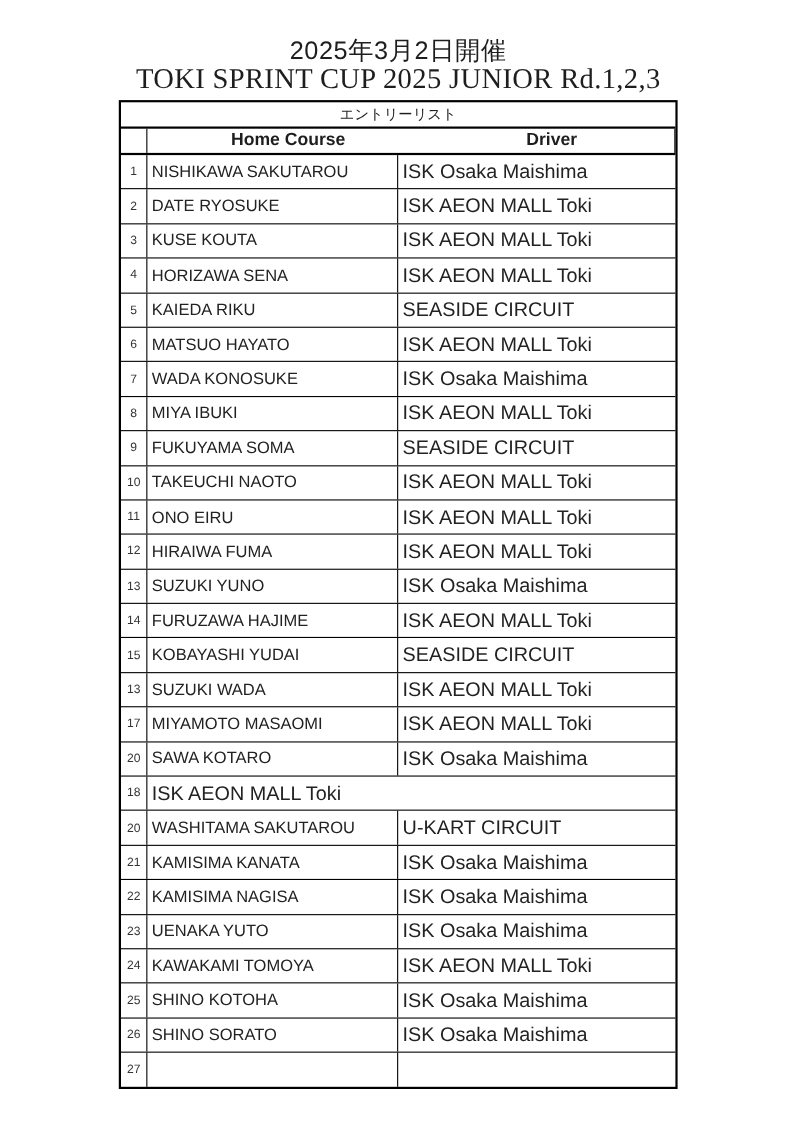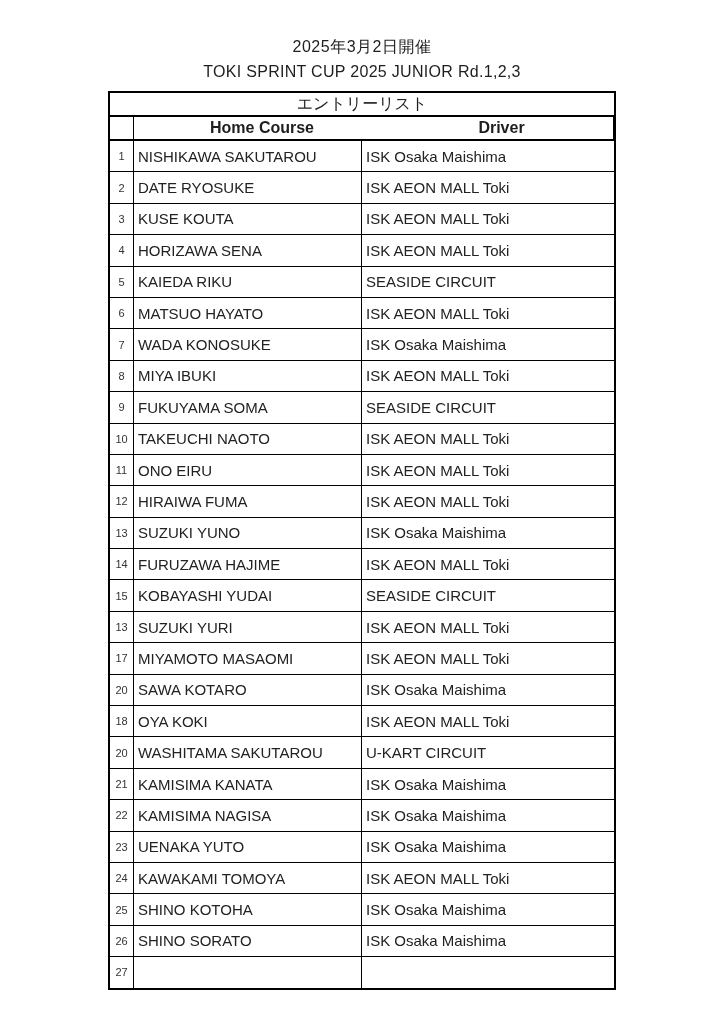--- a/index.html
+++ b/index.html
@@ -15,43 +15,44 @@
     height: 1024px;
     background: #ffffff;
     overflow: hidden;
   }
   .title-block {
     padding-top: 34px;
     text-align: center;
     color: #1e1e1e;
   }
   .title-line1 {
-    font-size: 16px;
+    font-size: 23px;
     line-height: 25px;
     letter-spacing: 0.5px;
   }
   .title-line2 {
-    font-size: 16px;
+    font-size: 26px;
     line-height: 25px;
     letter-spacing: 0.3px;
+    font-family: Liberation Serif, serif;
   }
   .entry-table {
     margin-left: 108px;
     margin-top: 7px;
     width: 508px;
     border: 2px solid #000000;
     background: #ffffff;
   }
   .caption-row {
     height: 24px;
     border-bottom: 2px solid #000000;
     display: flex;
     align-items: center;
     justify-content: center;
-    font-size: 16px;
+    font-size: 13px;
     color: #1e1e1e;
   }
   .header-row {
     display: flex;
     height: 24px;
     border-bottom: 2px solid #000000;
   }
   .header-row .cell {
     font-weight: bold;
     font-size: 16px;
@@ -76,21 +77,21 @@
   .driver-cell {
     width: 228px;
     border-right: 1.5px solid #000000;
     padding-left: 4px;
     font-size: 15px;
     flex: none;
   }
   .course-cell {
     flex: 1;
     padding-left: 4px;
-    font-size: 15px;
+    font-size: 18px;
   }
   .data-row {
     display: flex;
     height: 31.4px;
     border-bottom: 1px solid #000000;
   }
   .data-row:last-child {
     border-bottom: none;
     height: 30.4px;
     text-align: right;
@@ -198,39 +199,38 @@
   </div>
 
   <div class="data-row">
     <div class="cell no-cell">15</div>
     <div class="cell driver-cell">KOBAYASHI YUDAI</div>
     <div class="cell course-cell">SEASIDE CIRCUIT</div>
   </div>
 
   <div class="data-row">
     <div class="cell no-cell">13</div>
-    <div class="cell driver-cell">SUZUKI YURI</div>
+    <div class="cell driver-cell">SUZUKI WADA</div>
     <div class="cell course-cell">ISK AEON MALL Toki</div>
   </div>
 
   <div class="data-row">
     <div class="cell no-cell">17</div>
     <div class="cell driver-cell">MIYAMOTO MASAOMI</div>
     <div class="cell course-cell">ISK AEON MALL Toki</div>
   </div>
 
   <div class="data-row">
     <div class="cell no-cell">20</div>
     <div class="cell driver-cell">SAWA KOTARO</div>
     <div class="cell course-cell">ISK Osaka Maishima</div>
   </div>
 
   <div class="data-row">
     <div class="cell no-cell">18</div>
-    <div class="cell driver-cell">OYA KOKI</div>
     <div class="cell course-cell">ISK AEON MALL Toki</div>
   </div>
 
   <div class="data-row">
     <div class="cell no-cell">20</div>
     <div class="cell driver-cell">WASHITAMA SAKUTAROU</div>
     <div class="cell course-cell">U-KART CIRCUIT</div>
   </div>
 
   <div class="data-row">

